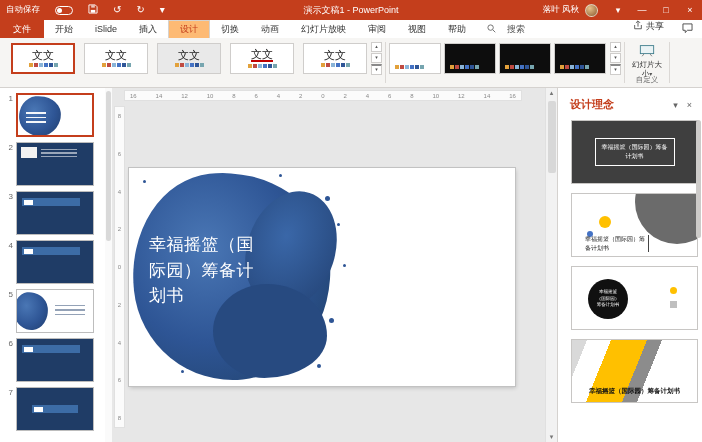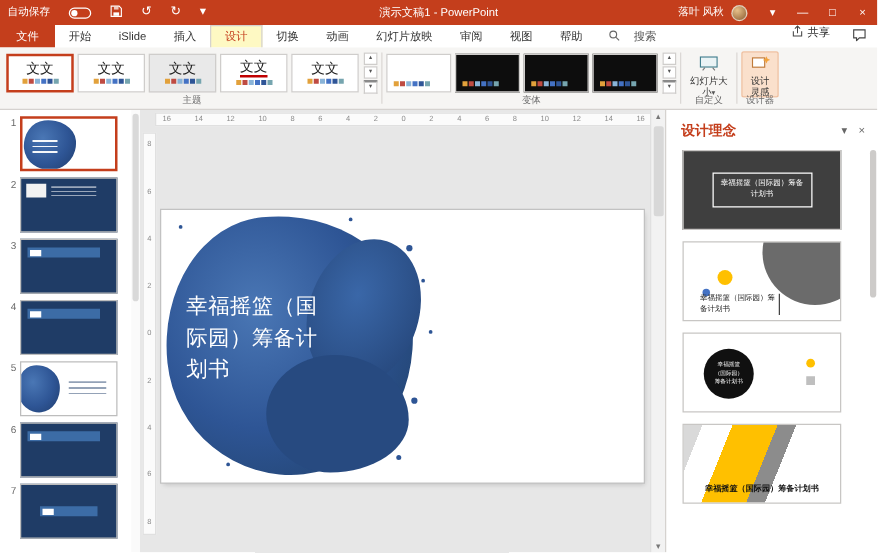--- a/index.html
+++ b/index.html
@@ -16,34 +16,34 @@
   .win-title { position:absolute; left:50%; transform:translateX(-50%); font-size:9px; white-space:nowrap; }
   .tb-right { margin-left:auto; display:flex; align-items:center; height:100%; }
   .user-name { font-size:8.5px; margin-right:6px; }
   .avatar { width:13px; height:13px; border-radius:50%; background:radial-gradient(circle at 35% 30%,#E8C18A,#8A5A30); border:1px solid rgba(255,255,255,.6); margin-right:8px; }
   .winbtn { width:24px; height:20px; display:flex; align-items:center; justify-content:center; font-size:9px; cursor:pointer; }
 
   
   .tabrow { position:absolute; top:20px; left:0; right:0; height:18px; background:#fff; display:flex; align-items:stretch; font-size:9px; }
   .tab { padding:0 11px; display:flex; align-items:center; color:#333; cursor:pointer; white-space:nowrap; }
   .tab.file { background:#C43E1C; color:#fff; padding:0 13px; }
-  .tab.active { color:#C43E1C; background:#fef9c3; border:1px solid #D5D2CF; border-bottom:none; }
+  .tab.active { color:#C43E1C; background:#fdba74; border:1px solid #D5D2CF; border-bottom:none; }
   .searchbox { display:flex; align-items:center; gap:11px; padding:0 10px; color:#555; cursor:text; }
   .tab-spacer { flex:1; }
   .share-btn { display:flex; align-items:flex-start; gap:3px; padding:0 9px; cursor:pointer; }
   .comment-btn { display:flex; align-items:center; padding:0 9px; cursor:pointer; }
 
   
   .ribbon { position:absolute; top:38px; left:0; right:0; height:50px; background:#F6F5F3; border-bottom:1px solid #D5D2CF; display:flex; align-items:stretch; padding:1px 2px; }
   .rgroup { display:flex; flex-direction:column; position:relative; padding:2px 3px 11px; }
   .glabel { position:absolute; bottom:1px; left:0; right:0; text-align:center; font-size:7.5px; color:#6B6B6B; }
   .gcontent { flex:1; display:flex; align-items:center; gap:3px; }
   .rdivider { width:1px; background:#DBD8D5; margin:3px 0; }
 
-  .theme-thumb { width:54px; height:31px; background:#fff; border:1px solid #CFCDCB; display:flex; flex-direction:column; align-items:center; justify-content:center; gap:2px; cursor:pointer; flex:none; }
+  .theme-thumb { width:64px; height:31px; background:#fff; border:1px solid #CFCDCB; display:flex; flex-direction:column; align-items:center; justify-content:center; gap:2px; cursor:pointer; flex:none;margin-left:6px; }
   .theme-thumb.selected { border:2px solid #C43E1C; }
   .theme-thumb.t3 { background:#E9E9E9; }
   .theme-thumb.t4 .ttext { border-bottom:2px solid #C00000; }
   .ttext { font-size:11px; line-height:1.1; color:#222; font-family:"Liberation Serif","DejaVu Serif",serif; }
   .color-strip { display:flex; gap:1px; height:4px; }
   .color-strip i { width:4px; height:4px; display:block; }
 
   .variant-thumb { width:52px; height:31px; border:1px solid #CFCDCB; position:relative; cursor:pointer; flex:none; }
   .v-white { background:#fff; }
   .v-black { background:#0D0D0D; }
@@ -90,21 +90,21 @@
   .blob.b-main { left:4px; top:4px; width:198px; height:208px; border-radius:44% 56% 50% 50%/52% 46% 54% 48%; transform:rotate(-6deg); }
   .blob.b-sub { left:118px; top:22px; width:88px; height:120px; border-radius:50%; transform:rotate(18deg); background:radial-gradient(ellipse at 40% 40%, #3A67A8, #27497E 80%); }
   .blob.b-sub2 { left:84px; top:116px; width:114px; height:94px; border-radius:48% 52% 55% 45%/50% 55% 45% 50%; background:#274A80; }
   .dot { position:absolute; border-radius:50%; background:#2E5595; }
   .slide-title { position:absolute; left:20px; top:64px; width:112px; color:#fff; font-size:17px; line-height:1.5; letter-spacing:.5px; cursor:text; }
 
   .vscroll { position:absolute; right:0; top:0; bottom:0; width:12px; background:#F2F2F2; border-left:1px solid #E0E0E0; display:flex; flex-direction:column; justify-content:space-between; align-items:center; font-size:7px; color:#777; padding:1px 0; }
   .vscroll .vthumb { position:absolute; top:13px; left:2px; width:8px; height:72px; background:#D8D8D8; border-radius:2px; }
 
   
-  .design-panel { width:170px; background:#fff; border-left:1px solid #D5D2CF; position:relative; display:flex; flex-direction:column; flex:none; }
+  .design-panel { width:145px; background:#fff; border-left:1px solid #D5D2CF; position:relative; display:flex; flex-direction:column; flex:none; }
   .dp-header { display:flex; align-items:center; padding:9px 10px 6px 12px; }
   .dp-title { color:#C43E1C; font-size:11px; font-weight:bold; }
   .dp-icons { margin-left:auto; display:flex; gap:9px; color:#666; font-size:9px; }
   .dp-icons span { cursor:pointer; }
   .dp-cards { flex:1; padding:2px 0 0 13px; display:flex; flex-direction:column; gap:9px; overflow:hidden; }
   .dcard { width:127px; height:64px; border:1px solid #C8C6C4; position:relative; overflow:hidden; cursor:pointer; flex:none; background:#fff; }
   .dcard.c1 { background:#3F3F3F; display:flex; align-items:center; justify-content:center; }
   .c1box { border:1px solid #fff; color:#fff; font-size:6px; line-height:1.45; padding:4px 5px; text-align:center; width:80px; }
   .c2circle { position:absolute; right:-22px; top:-34px; width:84px; height:84px; border-radius:50%; background:#6B6B6B; }
   .c2yellow { position:absolute; left:27px; top:22px; width:12px; height:12px; border-radius:50%; background:#FFC000; }
@@ -243,21 +243,20 @@
               <i style="background: rgb(47, 85, 151);"></i>
               <i style="background: rgb(118, 165, 175);"></i>
             </span>
         </div>
         <div class="scrollcol">
           <span>▴</span>
           <span>▾</span>
           <span class="more">▾</span>
         </div>
       </div>
-      <div class="glabel">主题</div>
     </div>
 
     <div class="rdivider"></div>
 
     <div class="rgroup">
       <div class="gcontent">
         <div class="variant-thumb v-white">
           <span class="color-strip">
               <i style="background: rgb(226, 161, 59);"></i>
               <i style="background: rgb(191, 75, 66);"></i>
@@ -296,52 +295,39 @@
               <i style="background: rgb(47, 85, 151);"></i>
               <i style="background: rgb(118, 165, 175);"></i>
             </span>
         </div>
         <div class="scrollcol">
           <span>▴</span>
           <span>▾</span>
           <span class="more">▾</span>
         </div>
       </div>
-      <div class="glabel">变体</div>
     </div>
 
     <div class="rdivider"></div>
 
     <div class="rgroup">
       <div class="gcontent">
         <div class="bigbtn">
           <span><svg width="16" height="13" viewBox="0 0 18 14">
                 <rect x="1.5" y="1.5" width="15" height="9" fill="#EAF3F5" stroke="#3E7C8B"></rect>
                 <path d="M5.5 11 L3.5 13.5 M12.5 11 L14.5 13.5" stroke="#777" fill="none"></path>
               </svg></span>
           <span class="blabel"><span>幻灯片大小</span><span class="caret">▾</span></span>
         </div>
       </div>
       <div class="glabel">自定义</div>
     </div>
 
     <div class="rdivider"></div>
 
-    <div class="rgroup">
-      <div class="gcontent">
-        <div class="bigbtn narrow active">
-          <span><svg width="15" height="13" viewBox="0 0 16 14">
-                <rect x="1" y="2.5" width="10.5" height="8" fill="#fff" stroke="#C07A3A"></rect>
-                <path d="M13 1 l1 2.2 l2.2 1 l-2.2 1 l-1 2.2 l-1 -2.2 l-2.2 -1 l2.2 -1 z" fill="#F2A33C"></path>
-              </svg></span>
-          <span class="blabel"><span>设计灵感</span></span>
-        </div>
-      </div>
-      <div class="glabel">设计器</div>
-    </div>
   </div>
 
   <div class="main">
 
     <div class="slides-panel">
       <div class="slide-item">
         <span class="snum">1</span>
         <div class="sthumb selected">
           <div class="mini-blob"></div>
           <div class="mini-lines"></div>

